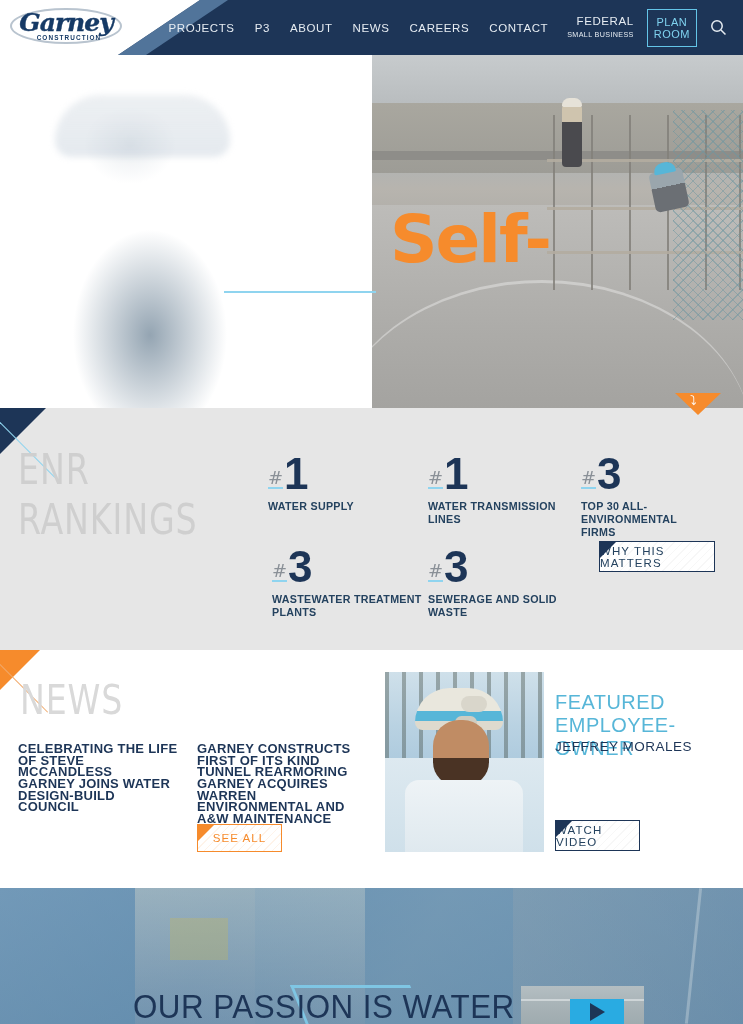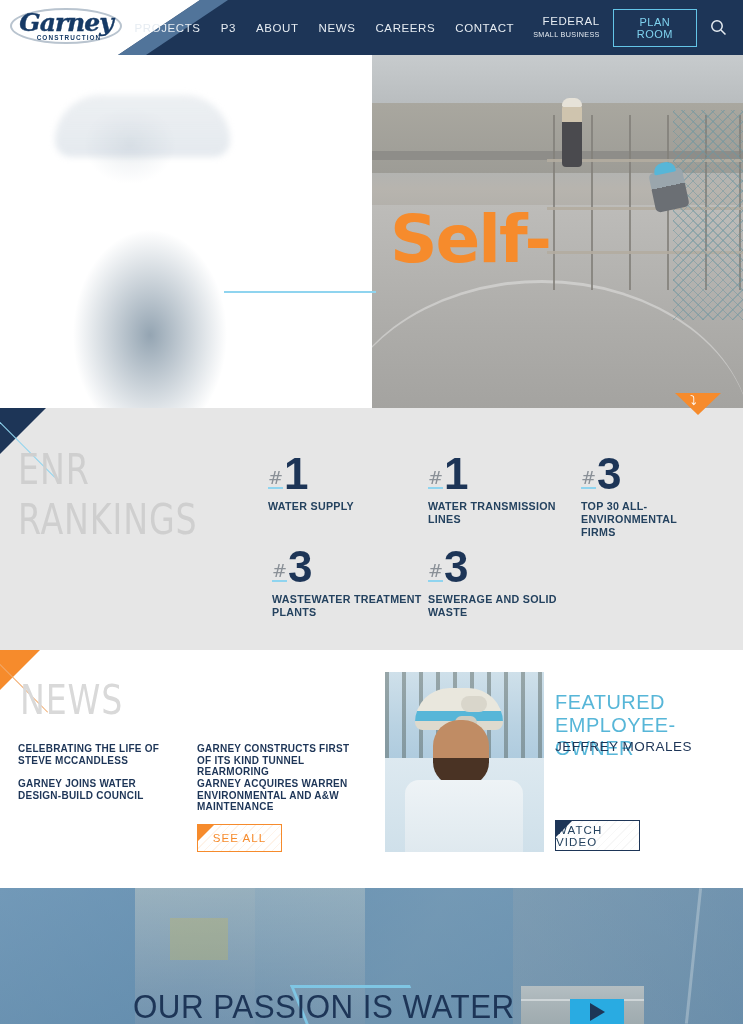--- a/index.html
+++ b/index.html
@@ -59,21 +59,21 @@
     color: #e6ecf2; font-size: 11.5px; letter-spacing: .6px;
     font-family: "Liberation Sans", sans-serif;
     padding: 0 10px; cursor: pointer; white-space: nowrap;
     font-weight: 400;
   }
   .nav-item.stacked { text-align: right; line-height: 11px; padding: 0 9px; }
   .nav-item.stacked .sub { font-size: 7.2px; letter-spacing: .35px; display:block; margin-top: 2px; }
   .plan-room {
     border: 1px solid #64c5e8; color: #7fd2ef;
     font-size: 11px; line-height: 12px; letter-spacing: .5px;
-    padding: 6px 23px; margin: 0 8px 0 4px; text-align: center;
+    padding: 6px 6px; margin: 0 8px 0 4px; text-align: center;
     cursor: pointer; white-space: nowrap;
   }
   .search-btn {
     width: 22px; height: 22px; margin-left: 2px; margin-right: 4px;
     display: flex; align-items: center; justify-content: center; cursor: pointer;
   }
 
   
   .hero { position: relative; width: 743px; height: 353px; overflow: hidden; }
   .hero-left {
@@ -249,21 +249,21 @@
   .news-title {
     position: absolute; left: 20px; top: 28px;
     font-family: "DejaVu Sans Condensed", "Liberation Sans Narrow", "Liberation Sans", sans-serif;
     font-size: 41px; line-height: 44px; letter-spacing: 1px;
     color: #d9d9d9; font-weight: 400;
     transform: scaleX(.9); transform-origin: left top;
   }
   .news-item {
     position: absolute; width: 160px;
     font-family: "Liberation Sans", sans-serif;
-    font-size: 10px; line-height: 11.5px; font-weight: bold;
+    font-size: 13px; line-height: 11.5px; font-weight: bold;
     letter-spacing: .25px; color: #1d3557; cursor: pointer;
   }
   .photo {
     position: absolute; left: 385px; top: 672px;
     width: 159px; height: 180px;
     overflow: hidden;
     background: linear-gradient(180deg,#cfe0ea 0%, #b9d2e2 30%, #a8c7dc 60%, #c4d9e6 100%);
   }
   .ph-trees {
     position:absolute; left:0; top:0; width:159px; height:90px;
@@ -473,20 +473,21 @@
     </div>
 
     <div class="rank" style="left:428px; top:138px;">
       <div class="rank-top">
         <span class="rank-hash">#</span>
         <span class="rank-num">3</span>
       </div>
       <div class="rank-label">SEWERAGE AND SOLID WASTE</div>
     </div>
 
+    <div class="btn-notch" style="left:599px; top:133px; width:116px; height:31px;">WHY THIS MATTERS</div>
   </div>
 
   <div class="news">
     <div class="corner-orange"></div>
     <div class="corner-line-orange"></div>
     <div class="news-title">NEWS</div>
 
     <div class="news-item" style="left:18px; top:93px;">CELEBRATING THE LIFE OF STEVE MCCANDLESS</div>
     <div class="news-item" style="left:197px; top:93px;">GARNEY CONSTRUCTS FIRST OF ITS KIND TUNNEL REARMORING</div>
     <div class="news-item" style="left:18px; top:128px;">GARNEY JOINS WATER DESIGN-BUILD COUNCIL</div>

